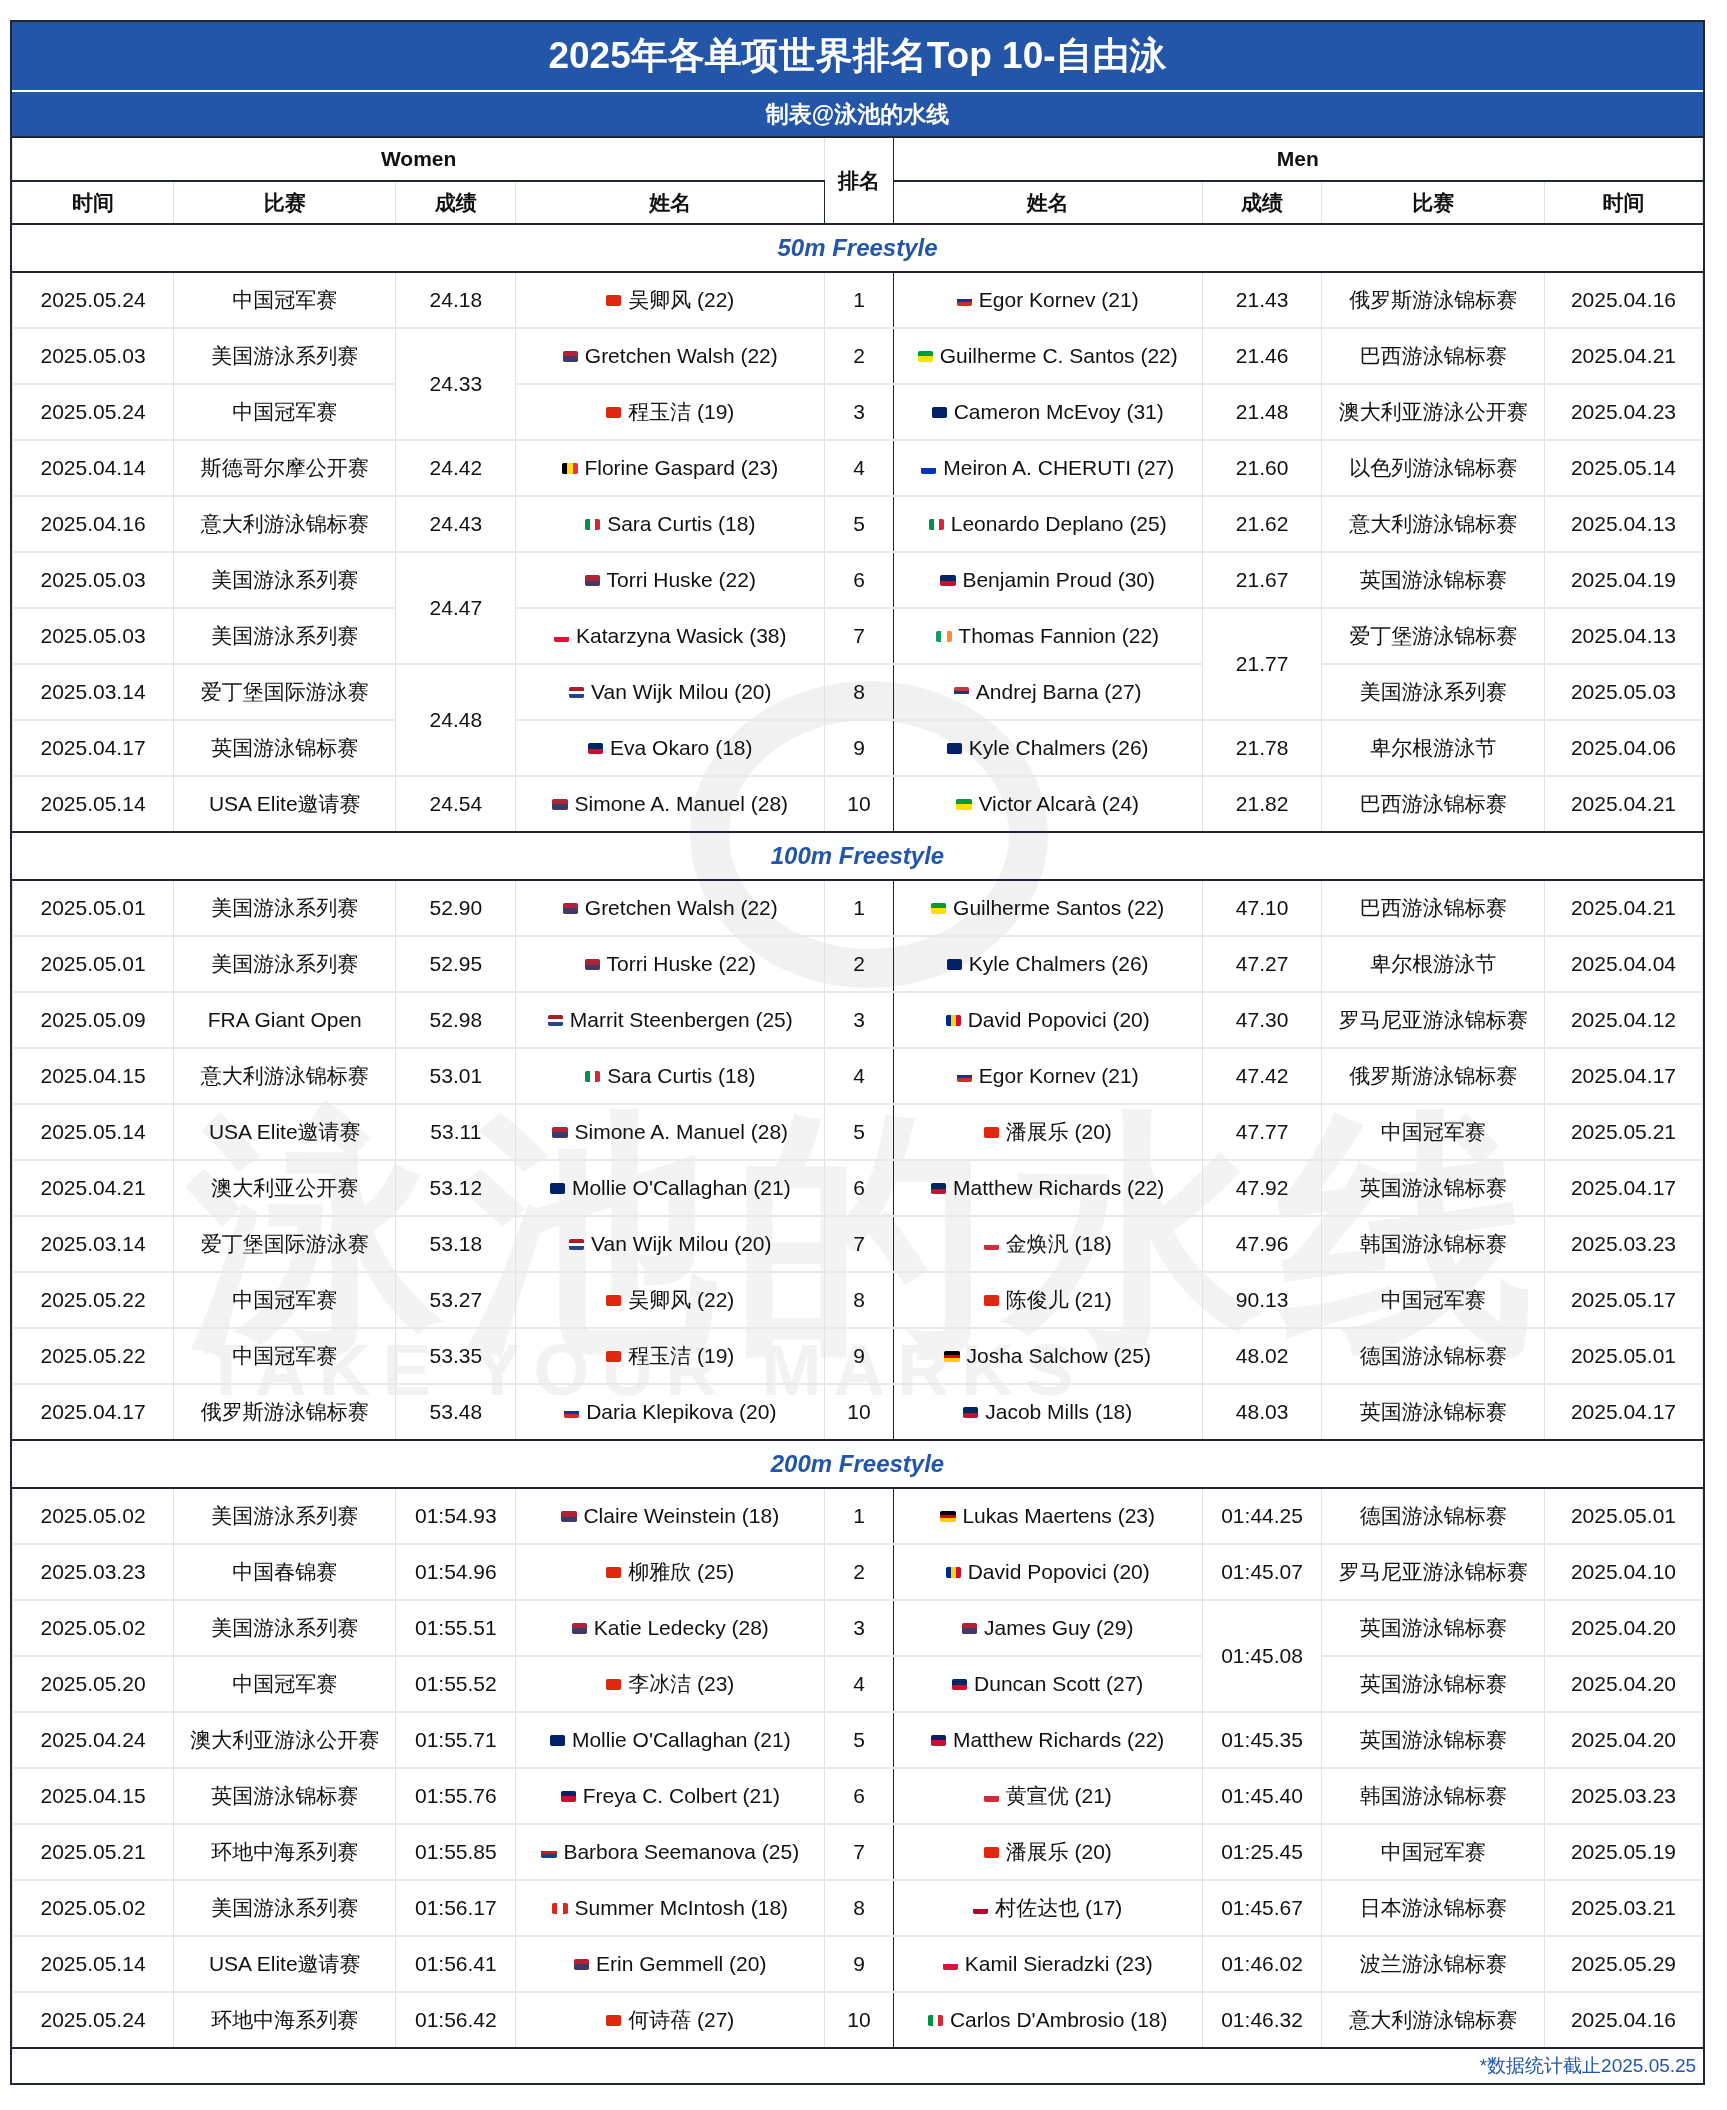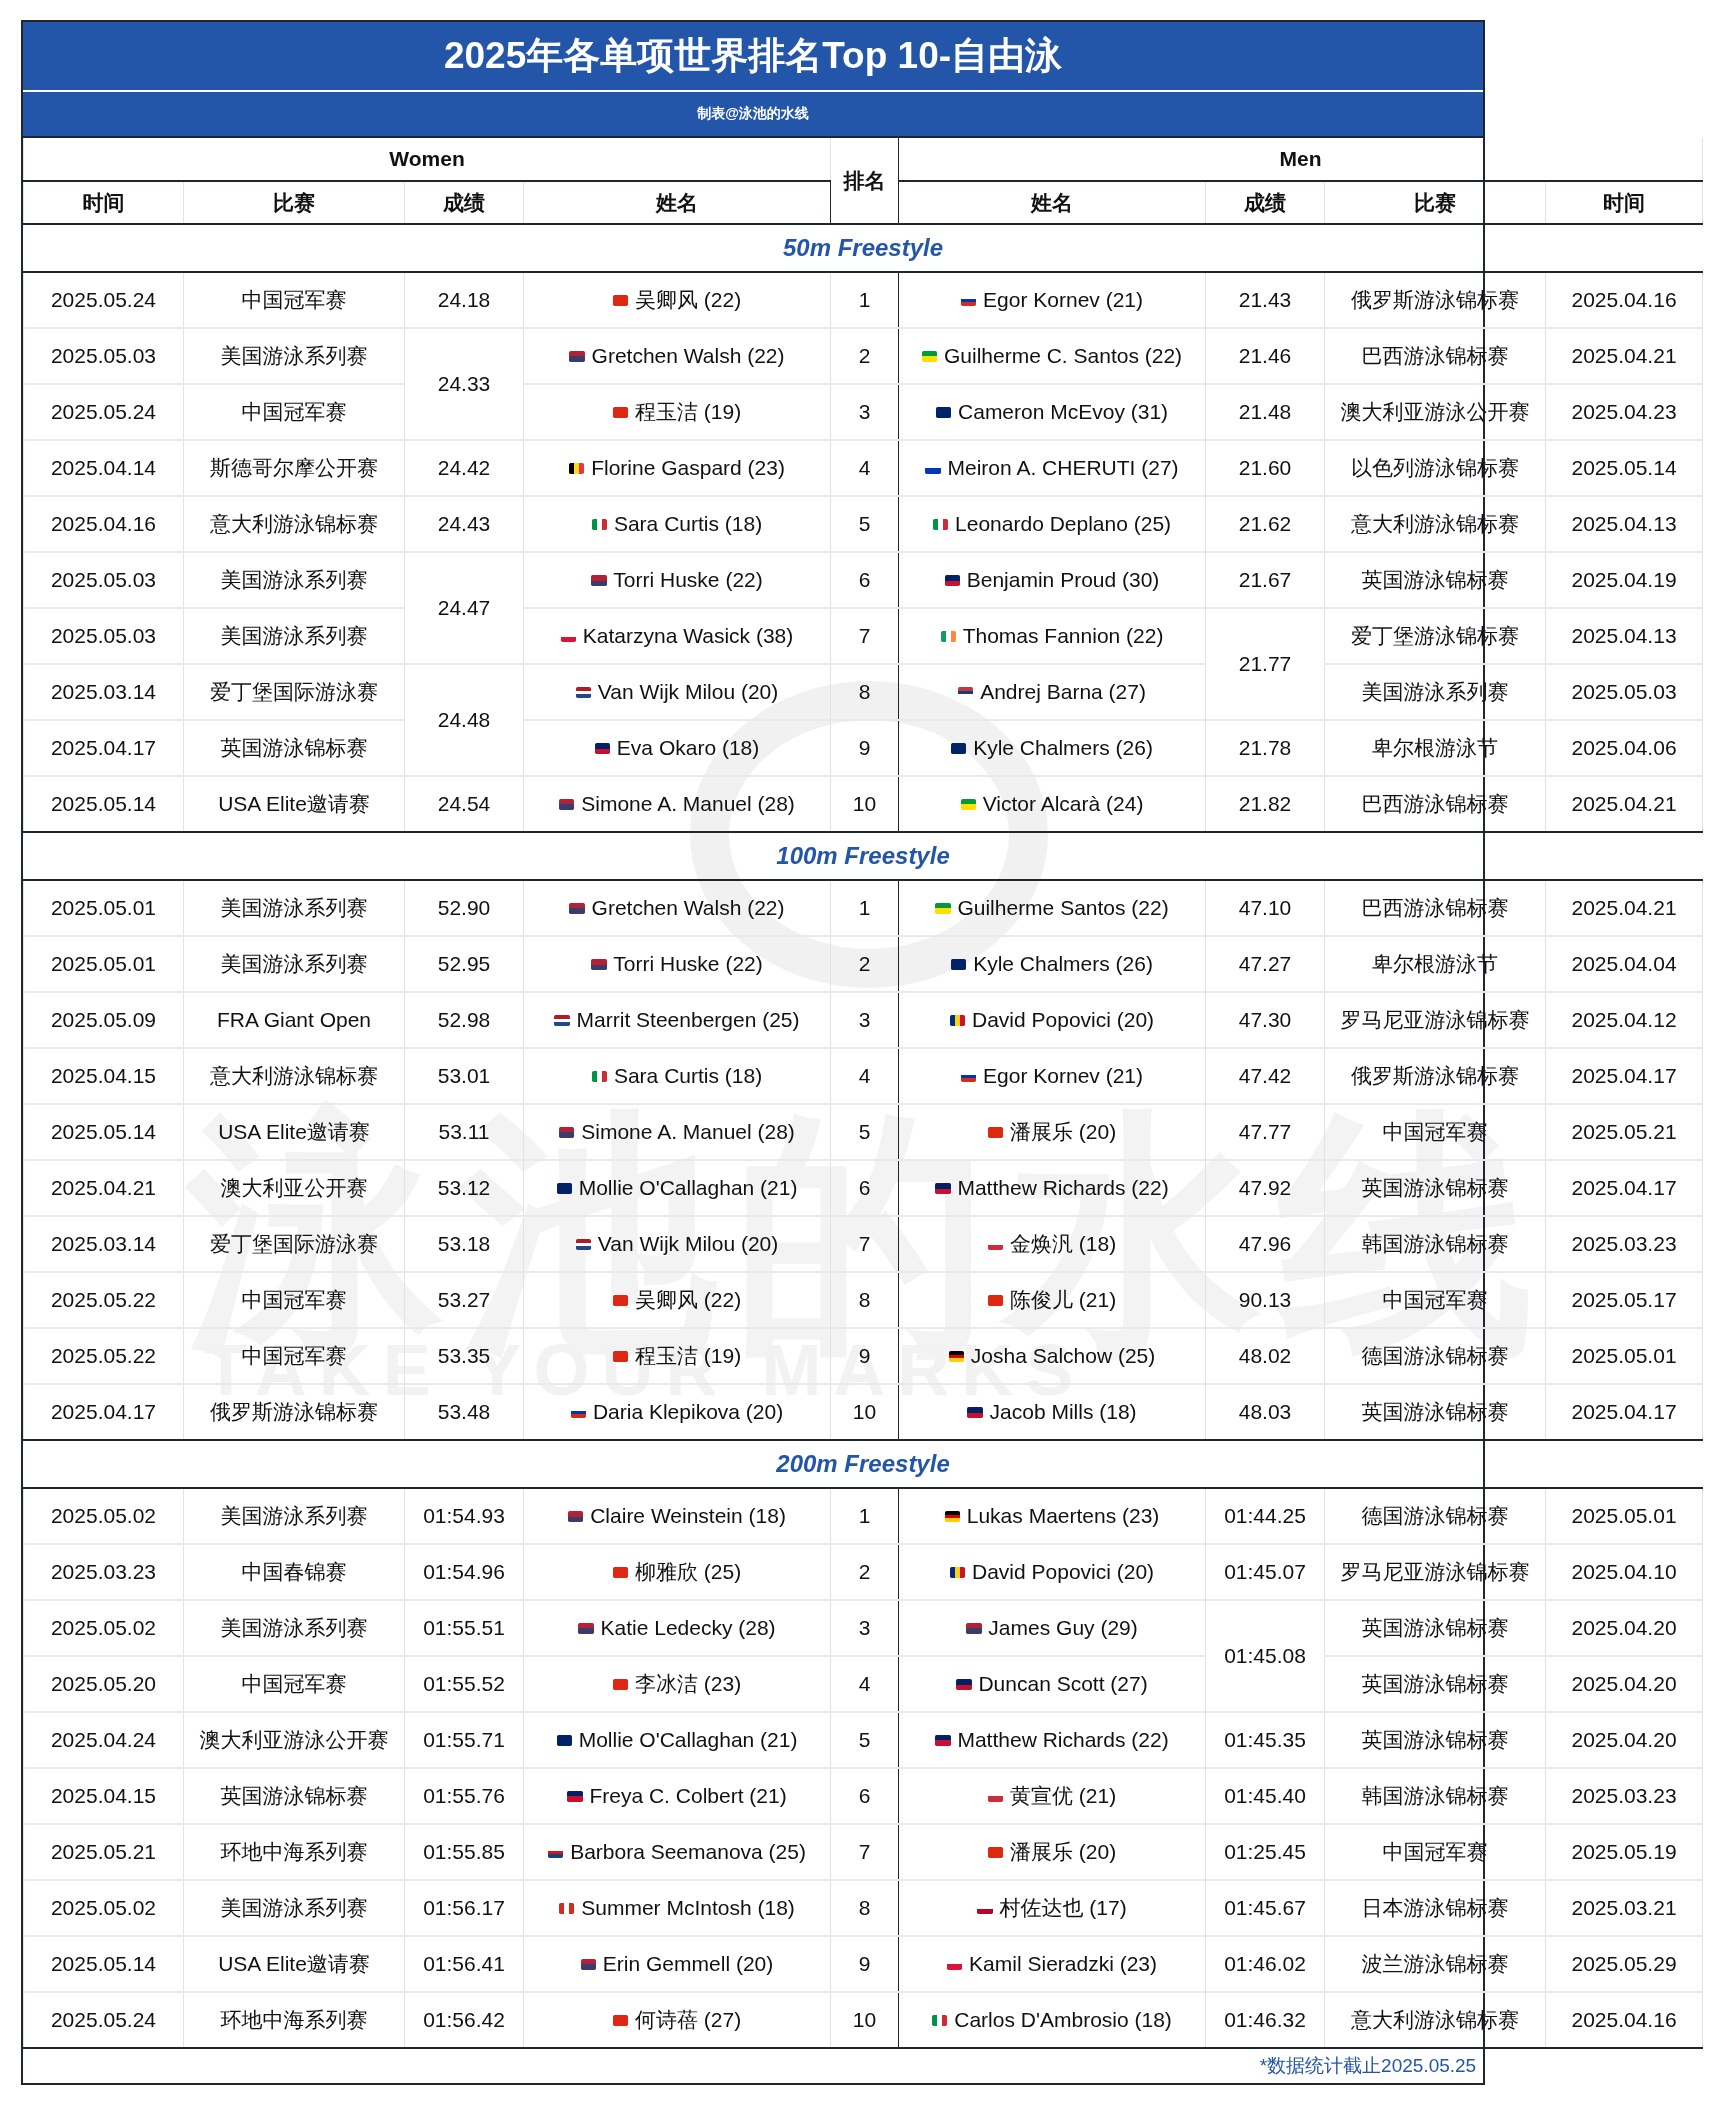--- a/index.html
+++ b/index.html
@@ -1,19 +1,19 @@
 <!DOCTYPE html>
 <html style="font-size:13.6px"><head>
 <meta charset="utf-8">
 <style>
   html, body { margin:0; padding:0; background:#ffffff; }
   body { width:1727px; height:2111px; position:relative; font-family:"Liberation Sans","DejaVu Sans",sans-serif; color:#111; overflow:hidden; }
-  .wrap { position:absolute; left:21px; top:20.4px; width:1464px; border:2.6px solid #1e2533; box-sizing:border-box; }
+  .wrap { position:absolute; left:10px; top:20.4px; width:1695px; border:2.6px solid #1e2533; box-sizing:border-box; }
   .title-bar { height:68px; background:#2356a8; color:#fff; display:flex; align-items:center; justify-content:center; font-size:37px; font-weight:bold; border-bottom:2.6px solid #ffffff; }
-  .sub-bar { height:44px; background:#2356a8; color:#fff; display:flex; align-items:center; justify-content:center; font-size:14px; font-weight:bold; border-bottom:2.6px solid #1e2533; }
+  .sub-bar { height:44px; background:#2356a8; color:#fff; display:flex; align-items:center; justify-content:center; font-size:23px; font-weight:bold; border-bottom:2.6px solid #1e2533; }
   table { border-collapse:collapse; width:100%; table-layout:fixed; position:relative; z-index:1; }
   td, th { text-align:center; vertical-align:middle; font-size:21px; padding:0; border-left:0.9px solid #e2e2e2; border-right:0.9px solid #e2e2e2; border-bottom:2.6px solid #e9e9e9; white-space:nowrap; background:transparent; }
   th { font-weight:bold; font-size:21px; border-bottom:2.6px solid #1e2533; }
   .hdr-group { height:43px; }
   .hdr-cols { height:43px; }
   .rank-col { border-left:1.7px solid #1e2533 !important; border-right:1.7px solid #1e2533 !important; }
   .section-row td { height:46px; border-bottom:2.6px solid #1e2533; color:#2356a8; font-style:italic; font-weight:bold; font-size:24px; border-left:none; border-right:none; }
   .data-row td { height:54px; }
   .last-row td { border-bottom:2.6px solid #1e2533; }
   .flag { display:inline-block; width:15.3px; height:11px; margin-right:6.8px; vertical-align:middle; position:relative; top:-1.7px; border-radius:1.7px; overflow:hidden; }

